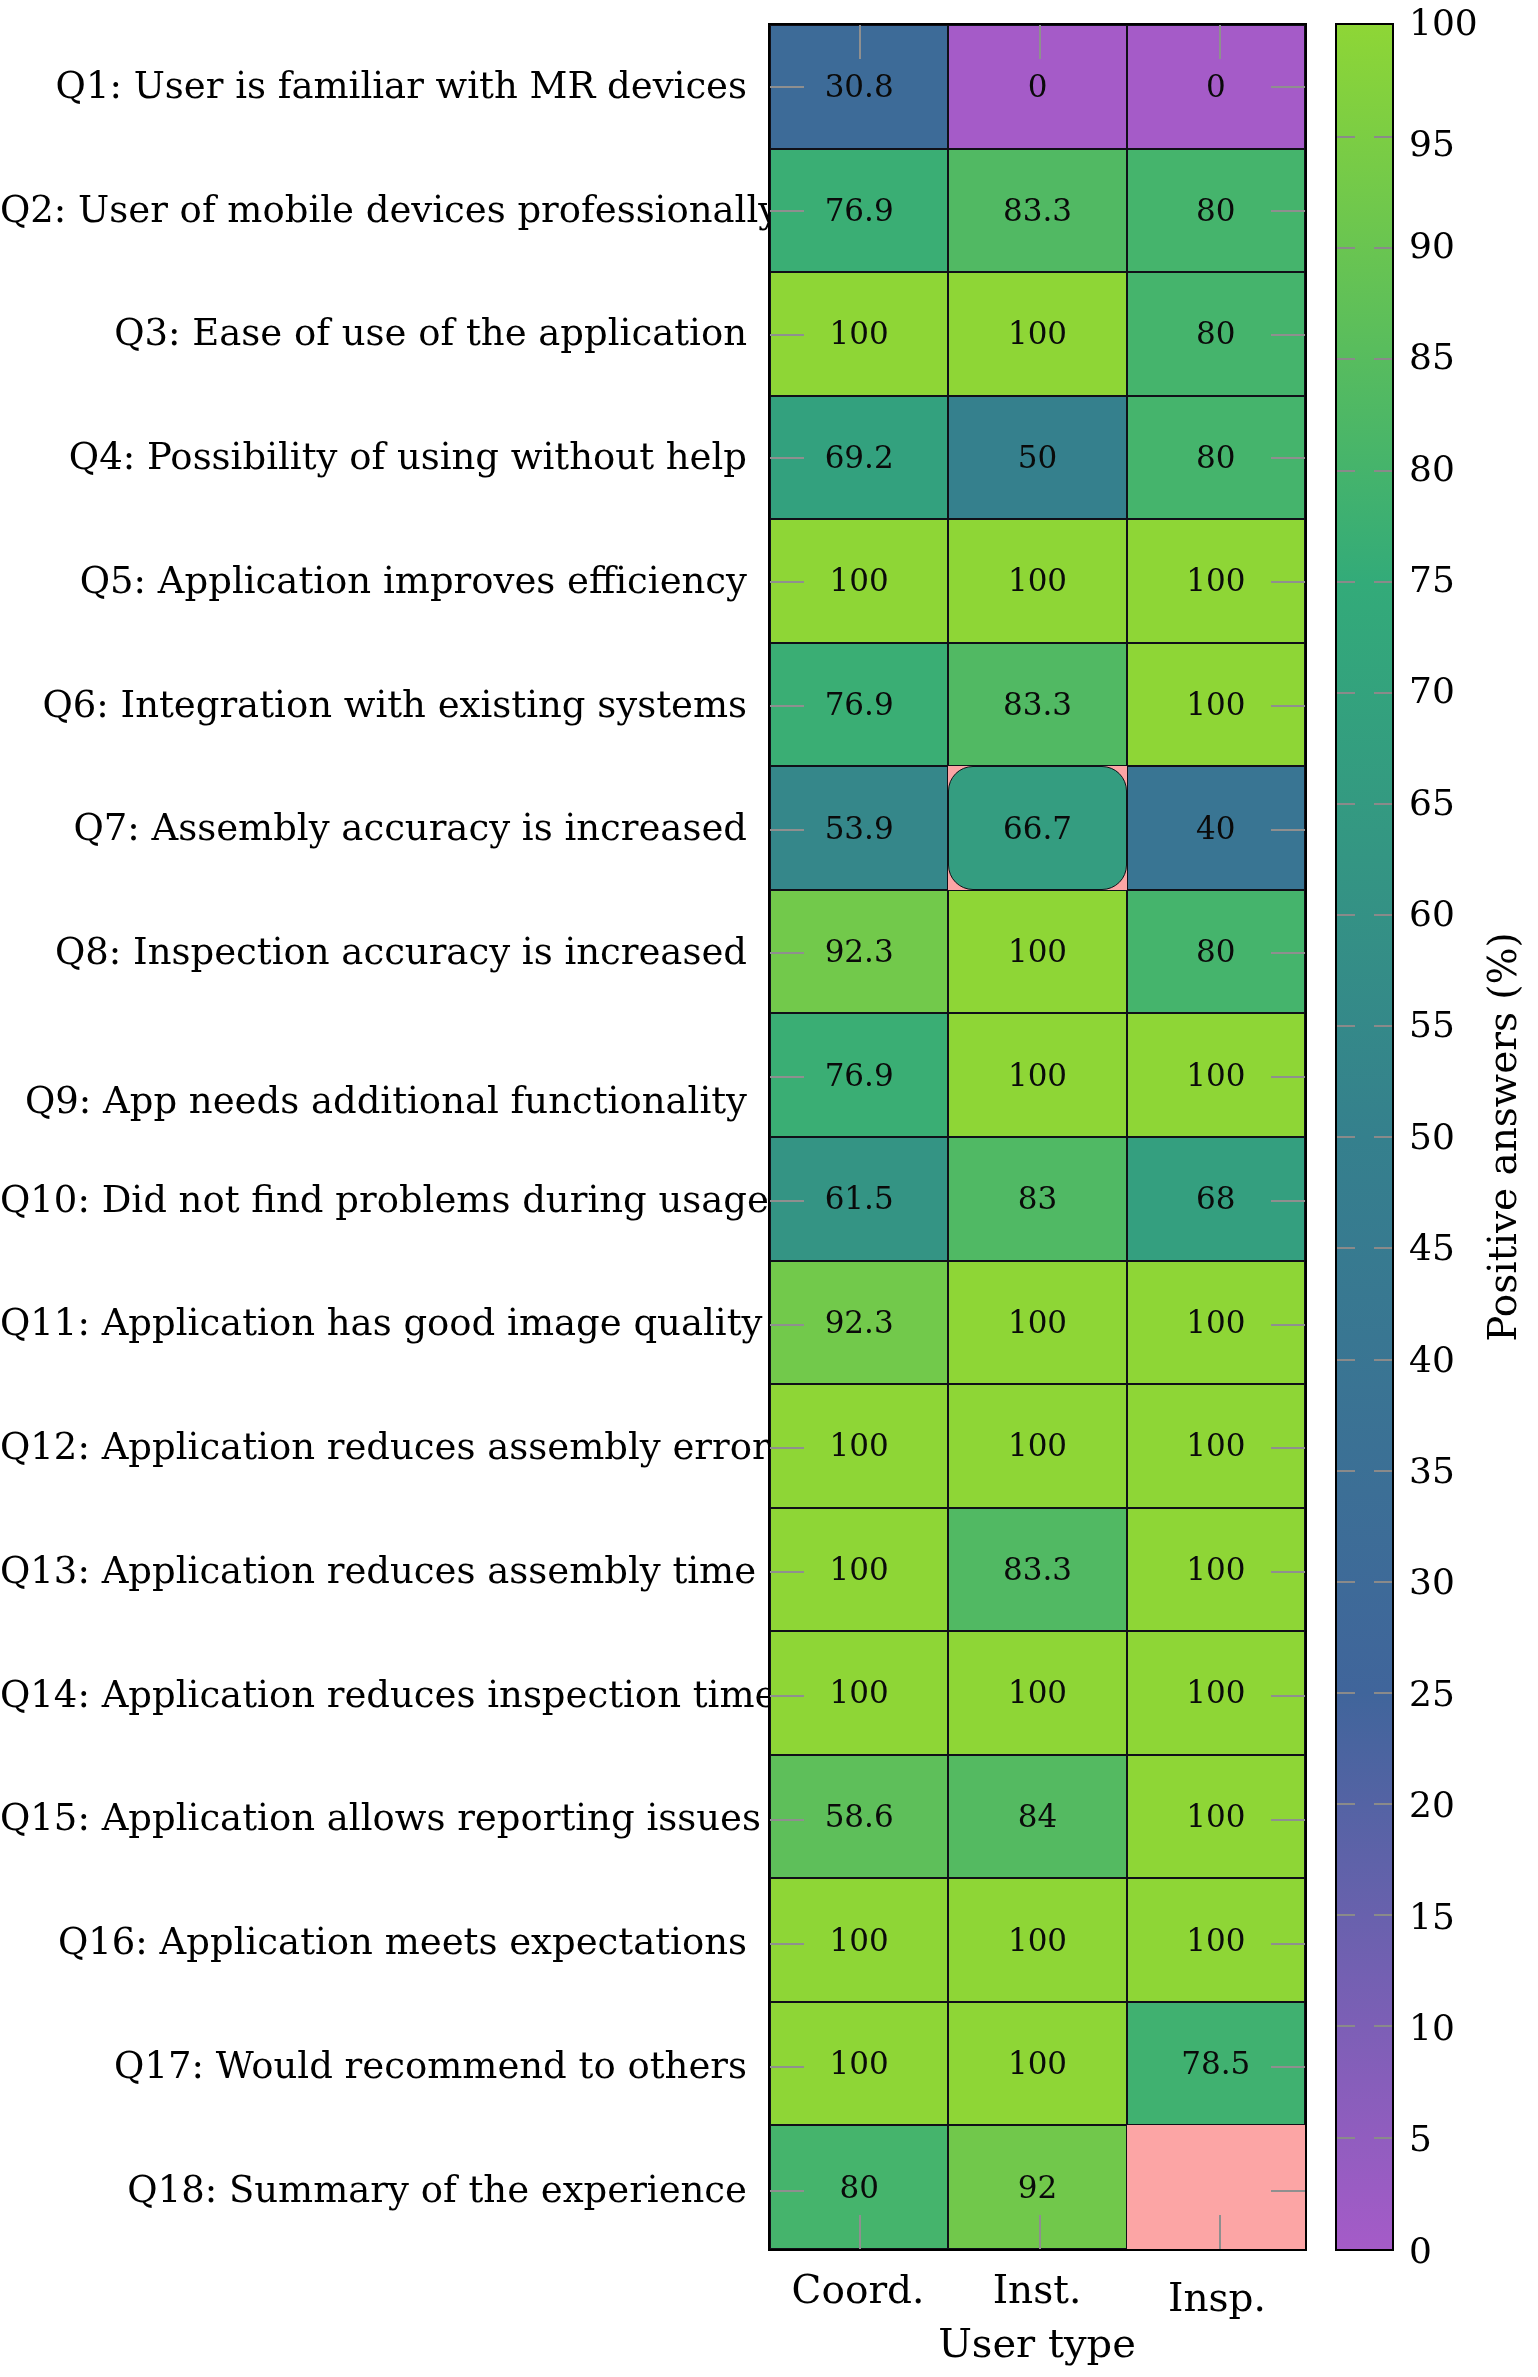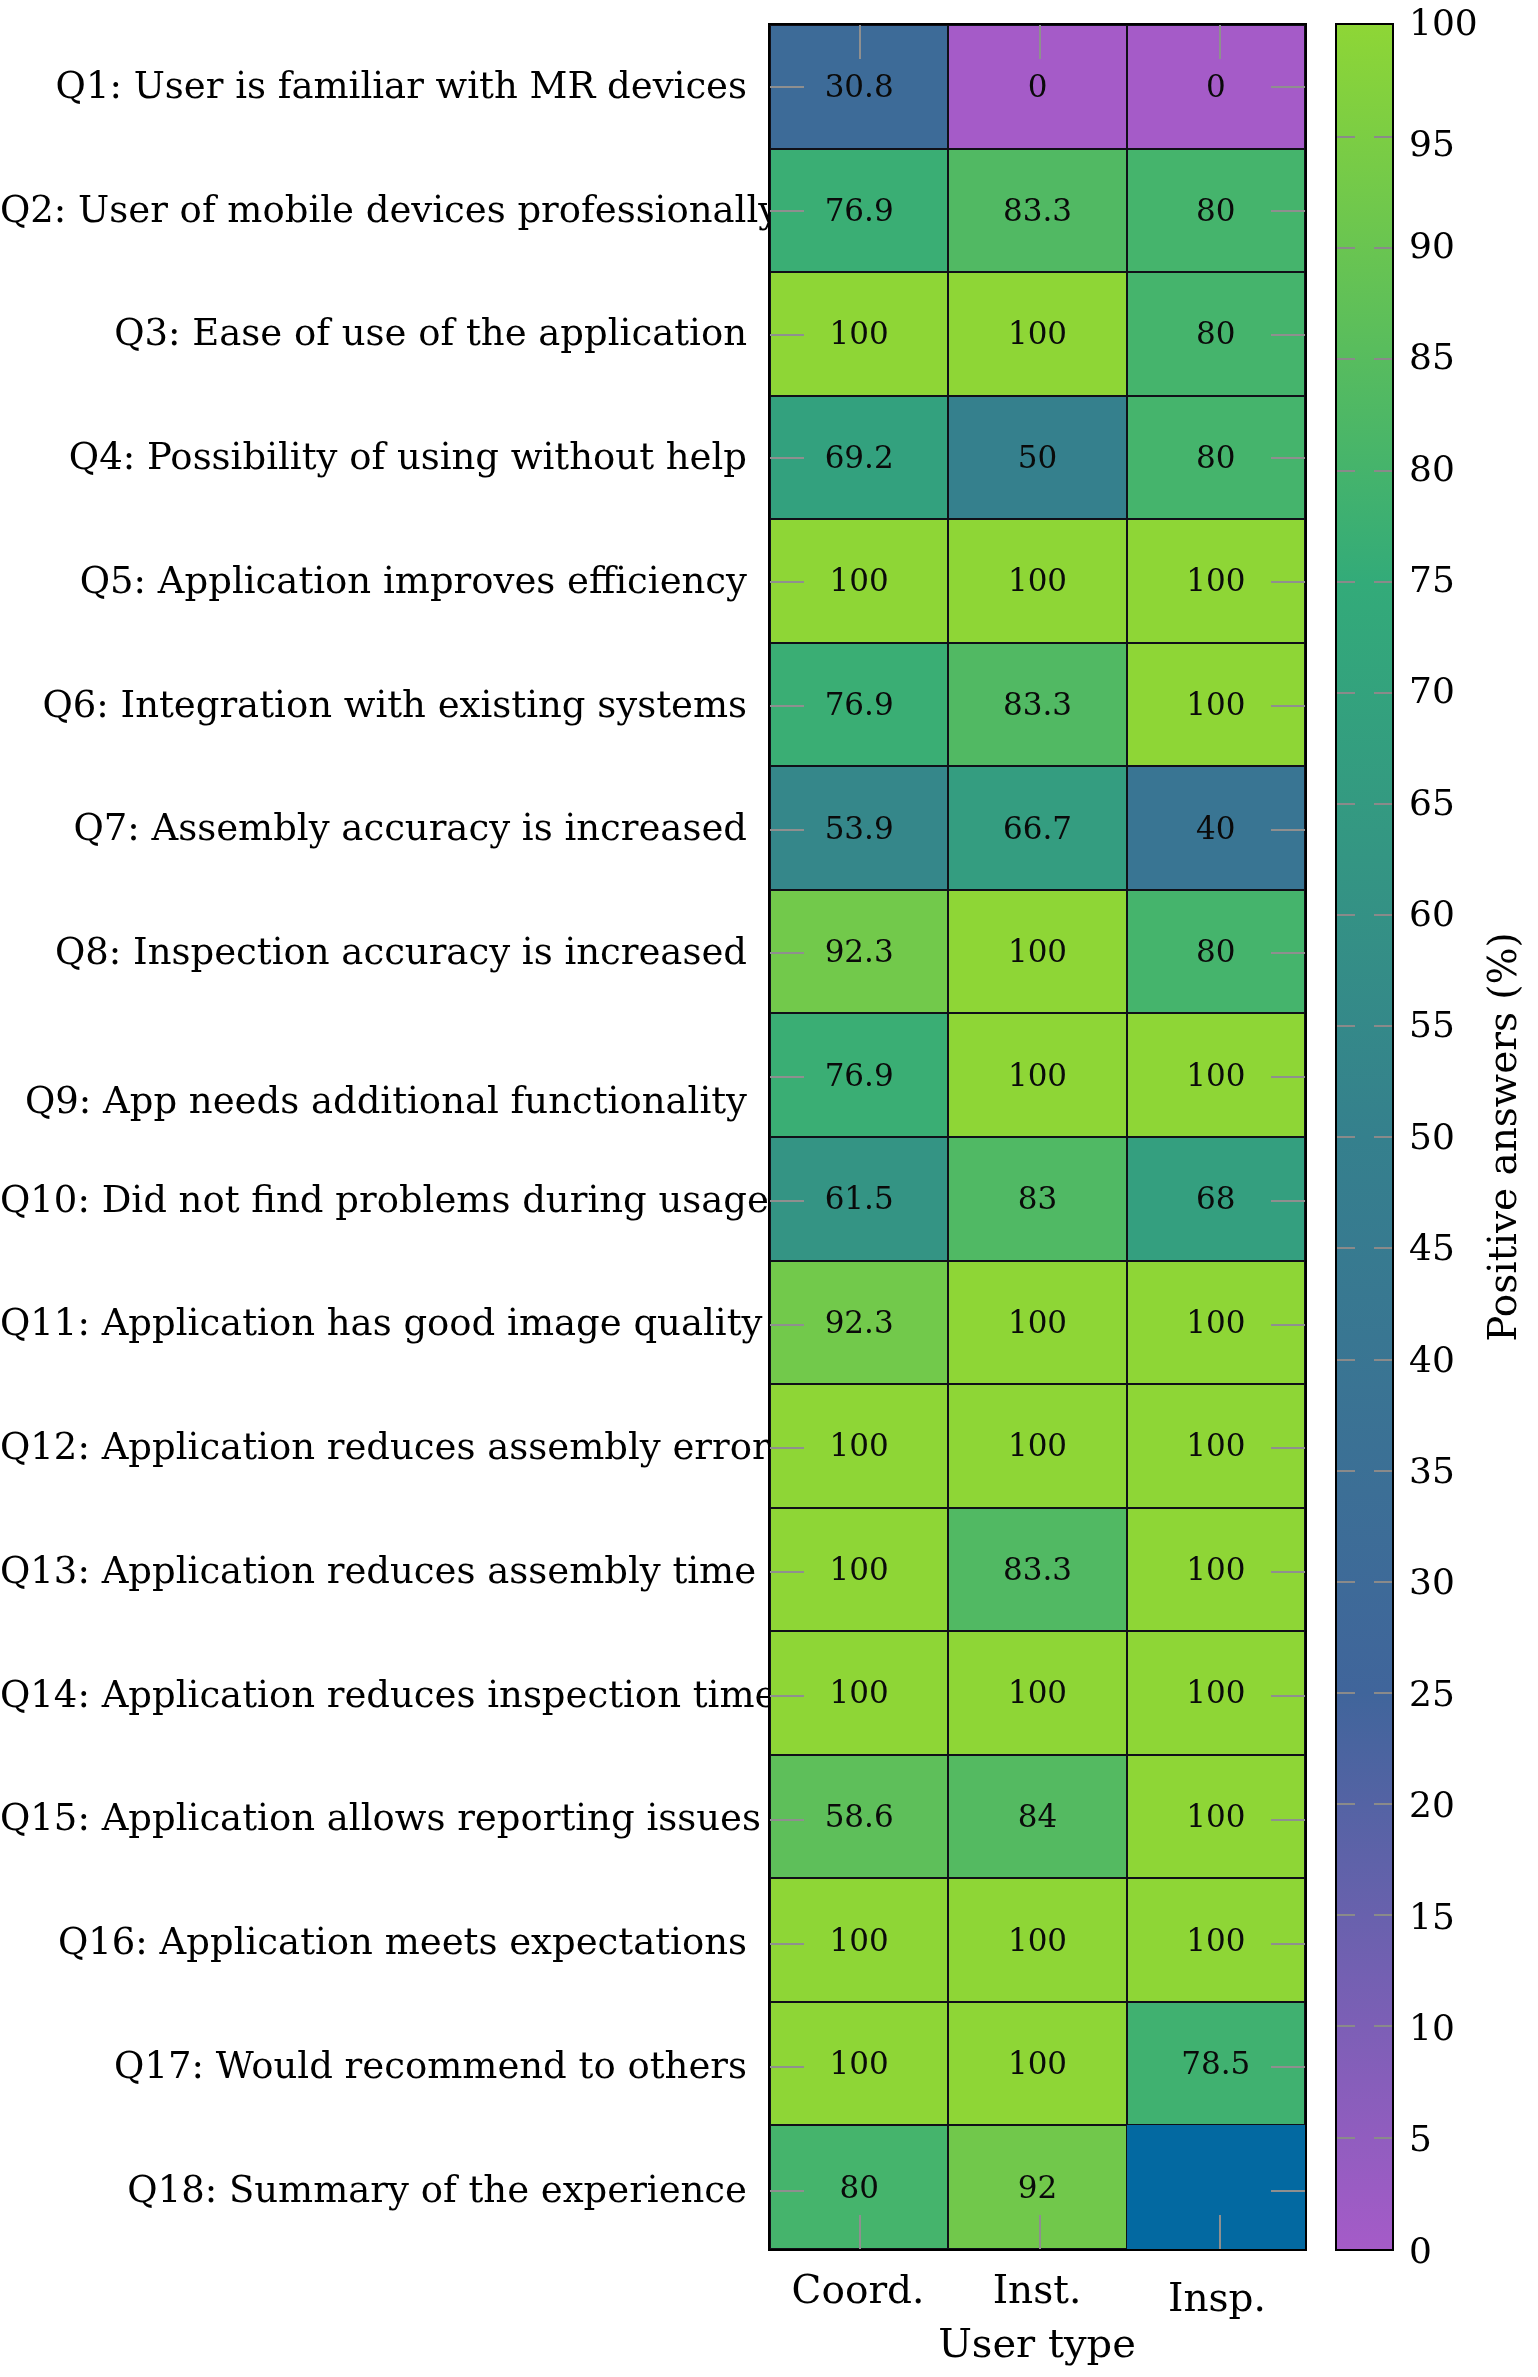--- a/index.html
+++ b/index.html
@@ -21,21 +21,21 @@
     position: absolute;
     left: 768px;
     top: 23px;
     width: 539px;
     height: 2228px;
     box-sizing: border-box;
     border: 2.5px solid #000000;
     display: grid;
     grid-template-columns: repeat(3, 1fr);
     grid-template-rows: repeat(18, 1fr);
-    background: #0369a1;
+    background: #fca5a5;
   }
   .cell {
     position: relative;
     box-sizing: border-box;
     border: 0.7px solid #101018;
     display: flex;
     align-items: center;
     justify-content: center;
   }
   .cell-value {
@@ -201,21 +201,21 @@
       </div>
       <div class="cell" style="background: rgb(81, 185, 99);">
         <span class="cell-value">83.3</span>
       </div>
       <div class="cell" style="background: rgb(142, 214, 54);">
         <span class="cell-value">100</span>
       </div>
       <div class="cell" style="background: rgb(53, 135, 138);">
         <span class="cell-value">53.9</span>
       </div>
-      <div class="cell" style="background: rgb(52, 157, 128);">
+      <div class="cell" style="background: rgb(52, 157, 128); border-radius: 25px;">
         <span class="cell-value">66.7</span>
       </div>
       <div class="cell" style="background: rgb(57, 117, 147);">
         <span class="cell-value">40</span>
       </div>
       <div class="cell" style="background: rgb(114, 201, 75);">
         <span class="cell-value">92.3</span>
       </div>
       <div class="cell" style="background: rgb(142, 214, 54);">
         <span class="cell-value">100</span>

